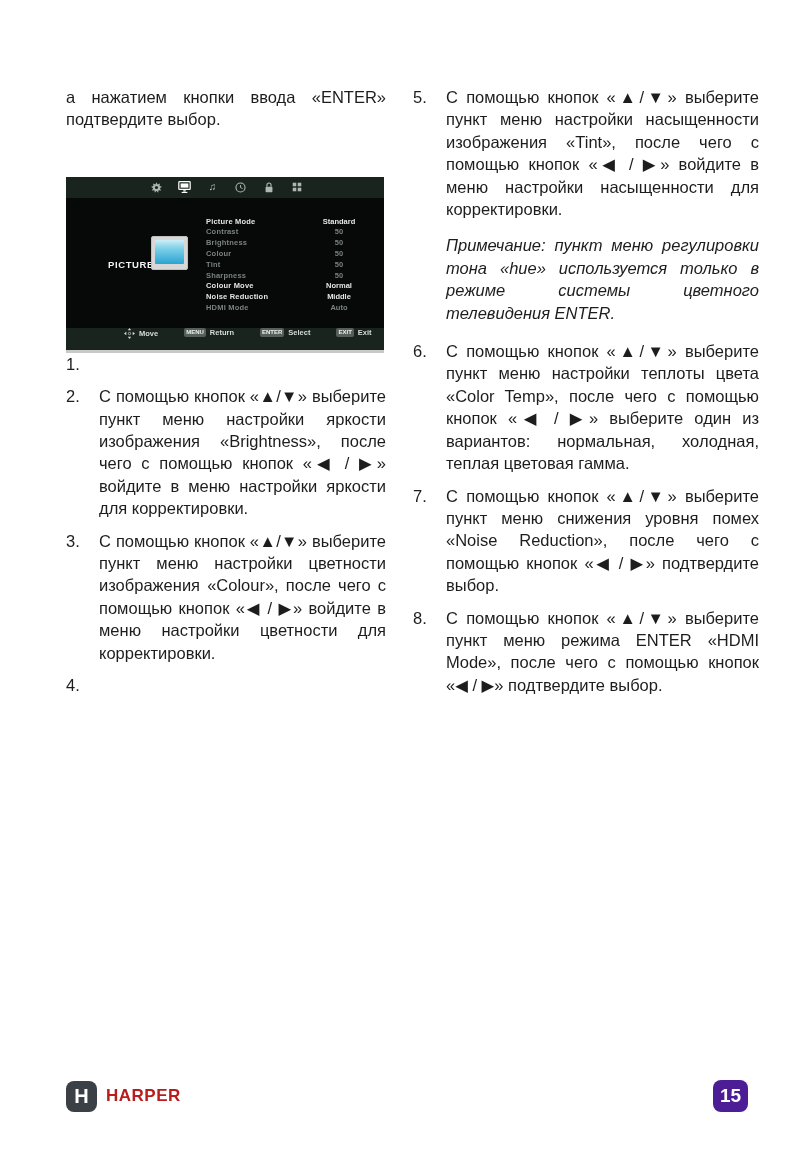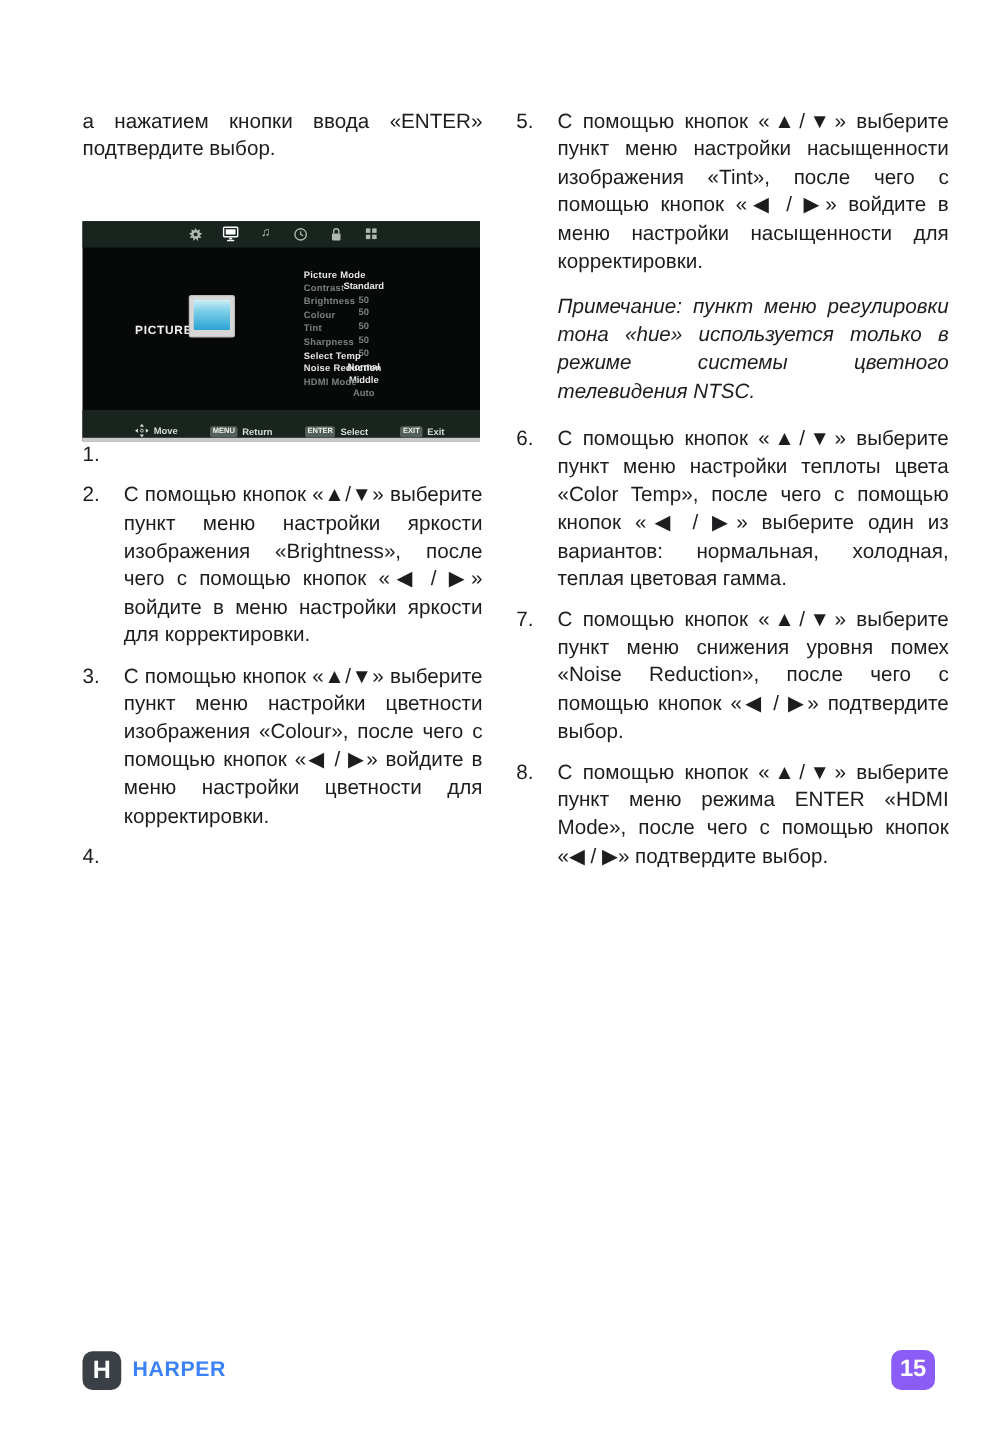--- a/index.html
+++ b/index.html
@@ -36,30 +36,30 @@
   .tv-icon {
     position:absolute; left:85px; top:59px; width:37px; height:34px;
     background:#d7d7d7; border-radius:2px; border:1px solid #bfbfbf;
   }
   .tv-icon .screen {
     position:absolute; left:3px; top:3px; right:3px; bottom:5px;
     background:linear-gradient(180deg,#cdeef6 0%, #7fd0e8 35%, #2ba3d4 100%);
     border-radius:1px;
   }
   .menu-list { position:absolute; left:140px; top:38px; width:170px; }
-  .mrow { display:flex; height:10.8px; align-items:center;flex-direction:column; }
+  .mrow { display:flex; height:10.8px; align-items:flex-end; }
   .mlabel { width:96px; font-size:7.5px; font-weight:bold; letter-spacing:.2px; }
   .mvalue { width:74px; text-align:center; font-size:7.5px; font-weight:bold; }
   .mrow.bright .mlabel, .mrow.bright .mvalue { color:#e4e6e4; }
   .mrow.dim .mlabel, .mrow.dim .mvalue { color:#79837f; }
 
   .menu-bottombar {
     position:absolute; bottom:0; left:0; right:0; height:22px;
-    background:#1a241f; display:flex; align-items:flex-end;
-    padding-left:42px; gap:26px;
+    background:#1a241f; display:flex; align-items:flex-start;
+    padding-left:58px; gap:26px;
   }
   .bb-item { display:flex; align-items:center; gap:4px; }
   .bb-key {
     background:#56605a; color:#eef1ef; font-size:6px; font-weight:bold;
     border-radius:2px; padding:1px 2px; line-height:1.2;
   }
   .bb-label { color:#d6dcd8; font-size:7.5px; font-weight:bold; }
 
   
   .instr { display:flex; margin-bottom:10px; }
@@ -76,23 +76,23 @@
   .footer {
     position:absolute; left:66px; right:58px; bottom:50px;
     display:flex; justify-content:space-between; align-items:center;
   }
   .brand { display:flex; align-items:center; gap:9px; }
   .brand-square {
     width:31px; height:31px; background:#3b4046; border-radius:8px;
     color:#ffffff; font-weight:bold; font-size:20px;
     display:flex; align-items:center; justify-content:center;
   }
-  .brand-name { font-size:17px; font-weight:bold; color:#3b82f6; letter-spacing:.5px; }
+  .brand-name { font-size:17px; font-weight:bold; color:#b91c1c; letter-spacing:.5px; }
   .page-badge {
-    width:35px; height:32px; background:#8b5cf6; border-radius:8px;
+    width:35px; height:32px; background:#4c1d95; border-radius:8px;
     color:#ffffff; font-weight:bold; font-size:19px;
     display:flex; align-items:center; justify-content:center;
   }
 </style>
 </head>
 <body>
 
 <div class="columns">
 
   <div class="col col-left">
@@ -163,21 +163,21 @@
           </div>
         <div class="mrow dim">
             <span class="mlabel">Tint</span>
             <span class="mvalue">50</span>
           </div>
         <div class="mrow dim">
             <span class="mlabel">Sharpness</span>
             <span class="mvalue">50</span>
           </div>
         <div class="mrow bright">
-            <span class="mlabel">Select Temp</span>
+            <span class="mlabel">Colour Move</span>
             <span class="mvalue">Normal</span>
           </div>
         <div class="mrow bright">
             <span class="mlabel">Noise Reduction</span>
             <span class="mvalue">Middle</span>
           </div>
         <div class="mrow dim">
             <span class="mlabel">HDMI Mode</span>
             <span class="mvalue">Auto</span>
           </div>
@@ -224,21 +224,21 @@
       <span class="num">4.</span>
     </div>
   </div>
 
   <div class="col col-right">
     <div class="instr">
       <span class="num">5.</span>
       <p class="itext">С помощью кнопок «▲/▼» выберите пункт меню настройки насыщенности изображения «Tint», после чего с помощью кнопок «◀ / ▶» войдите в меню настройки насыщенности для корректировки.</p>
     </div>
 
-    <p class="note">Примечание: пункт меню регулировки тона «hue» используется только в режиме системы цветного телевидения NTSC.</p>
+    <p class="note">Примечание: пункт меню регулировки тона «hue» используется только в режиме системы цветного телевидения ENTER.</p>
 
     <div class="instr">
       <span class="num">6.</span>
       <p class="itext">С помощью кнопок «▲/▼» выберите пункт меню настройки теплоты цвета «Color Temp», после чего с помощью кнопок «◀ / ▶» выберите один из вариантов: нормальная, холодная, теплая цветовая гамма.</p>
     </div>
     <div class="instr">
       <span class="num">7.</span>
       <p class="itext">С помощью кнопок «▲/▼» выберите пункт меню снижения уровня помех «Noise Reduction», после чего с помощью кнопок «◀ / ▶» подтвердите выбор.</p>
     </div>
     <div class="instr">

